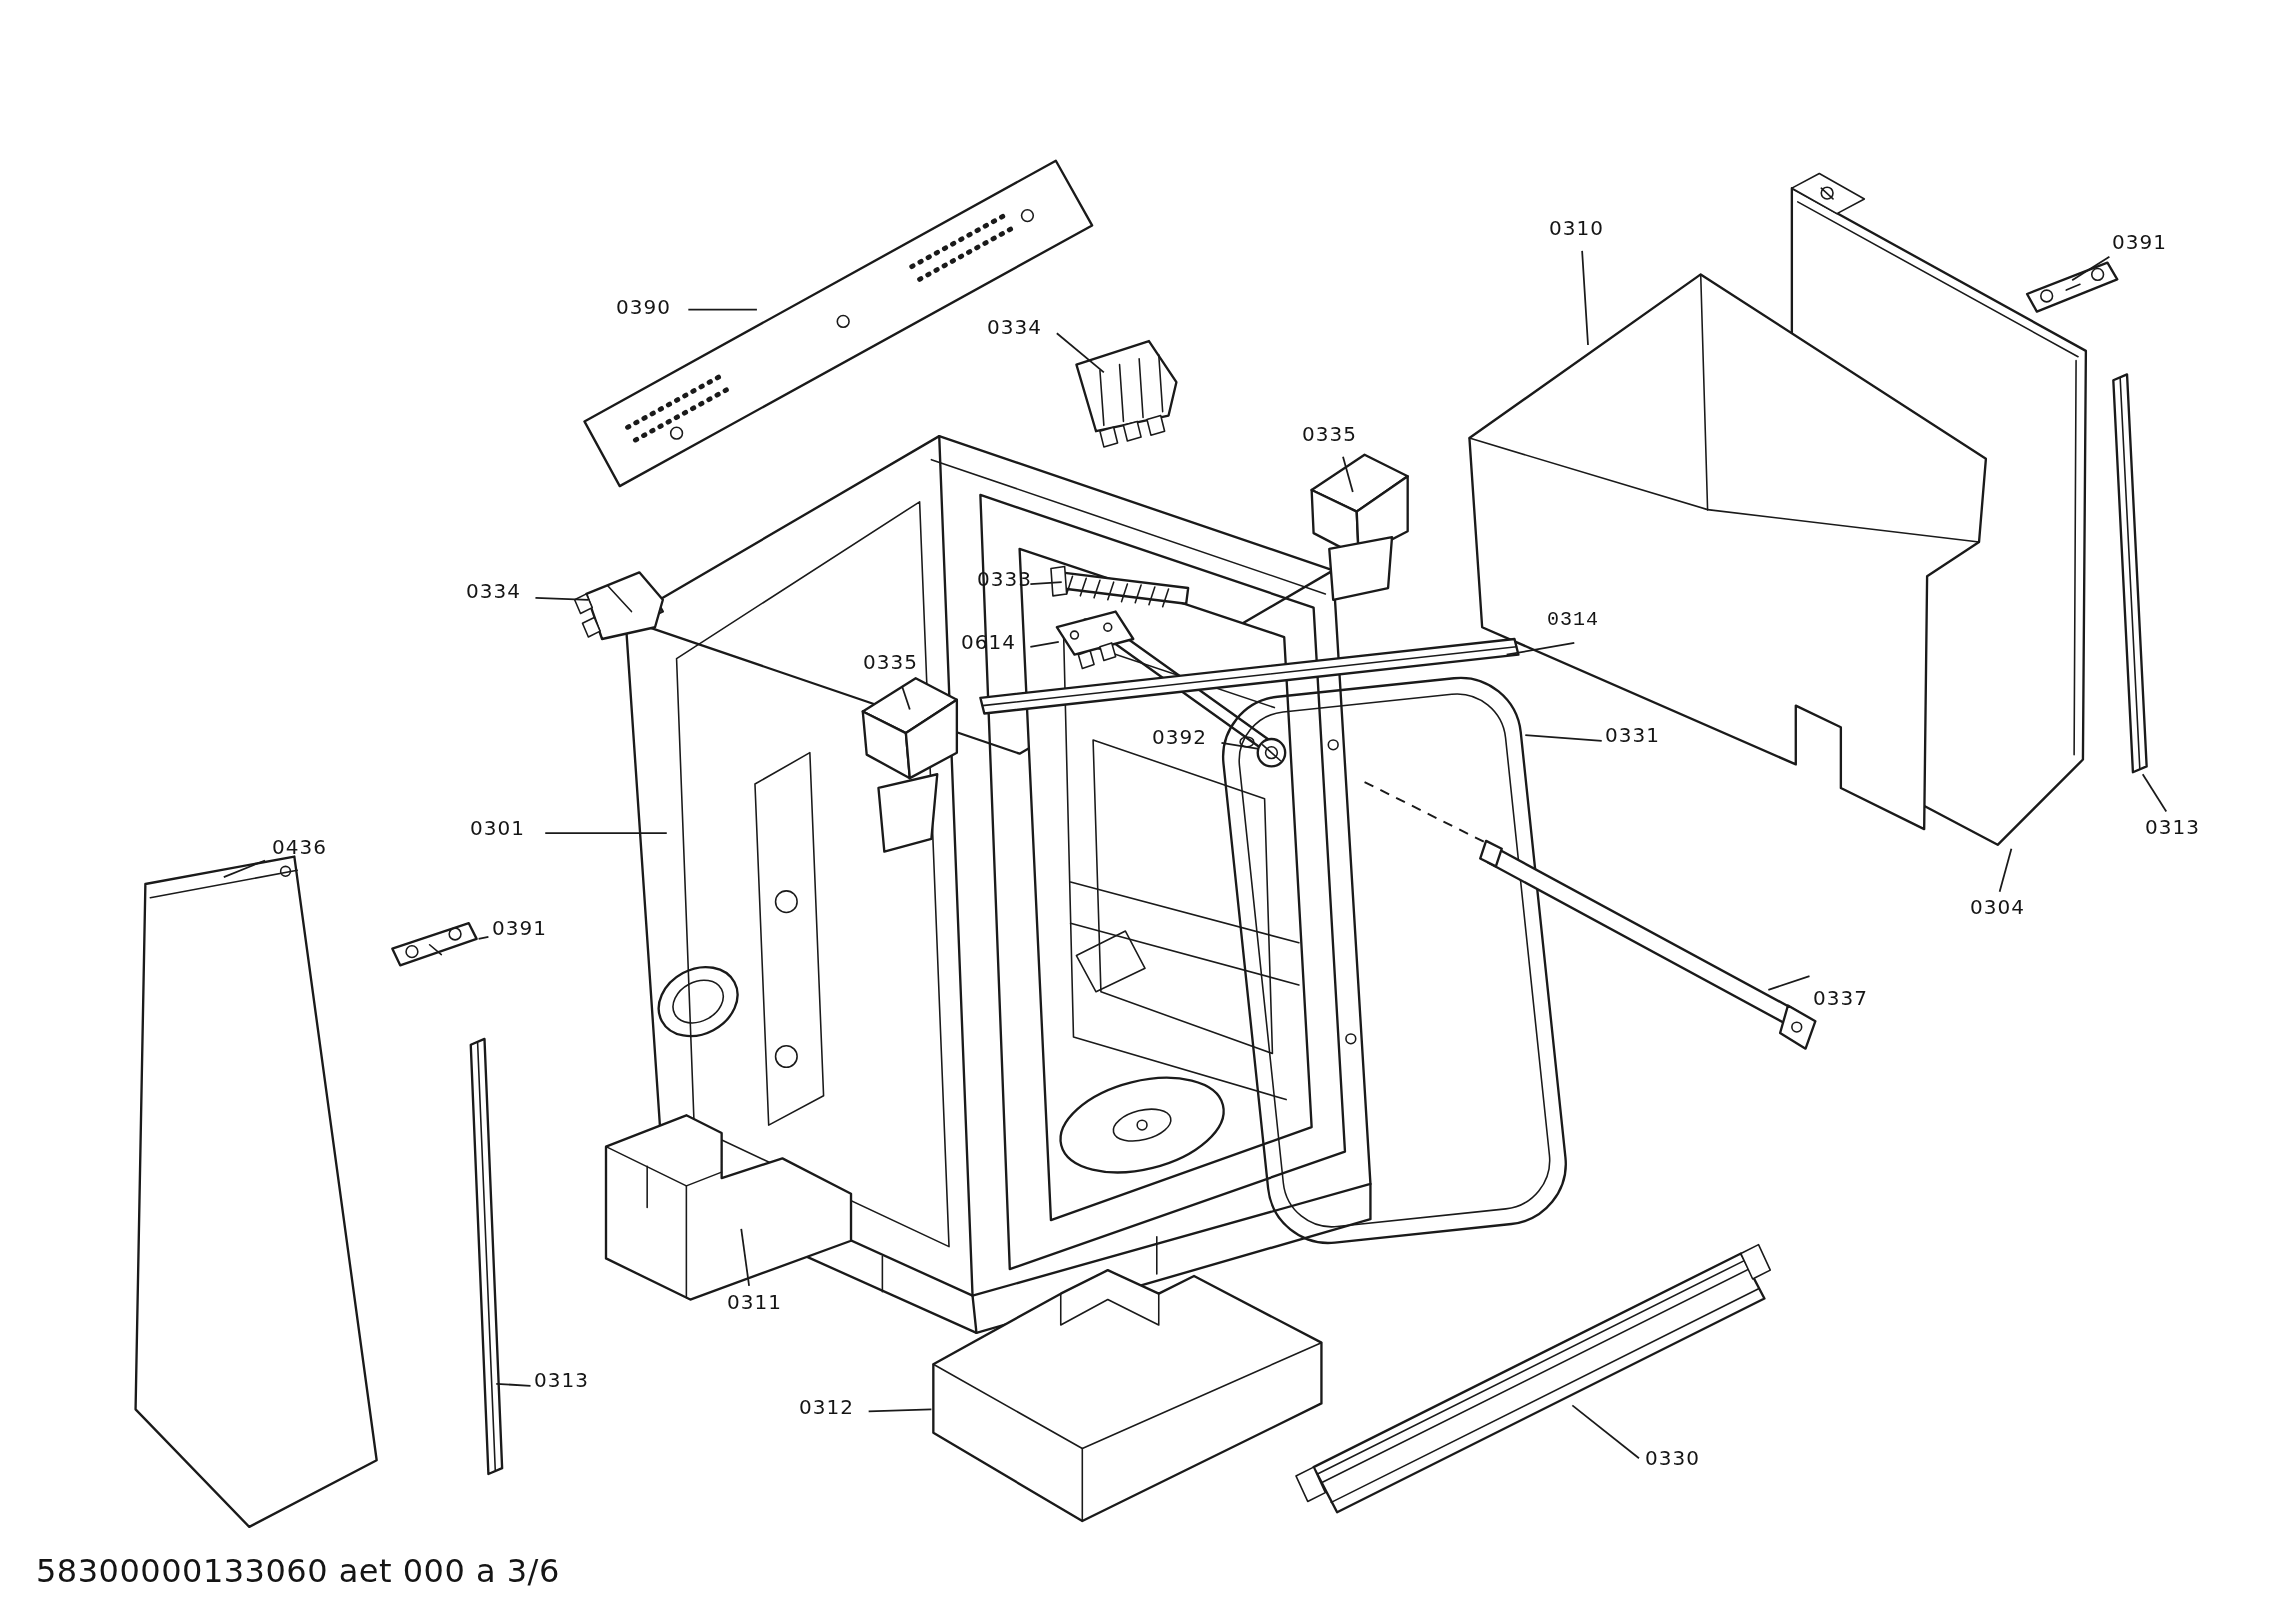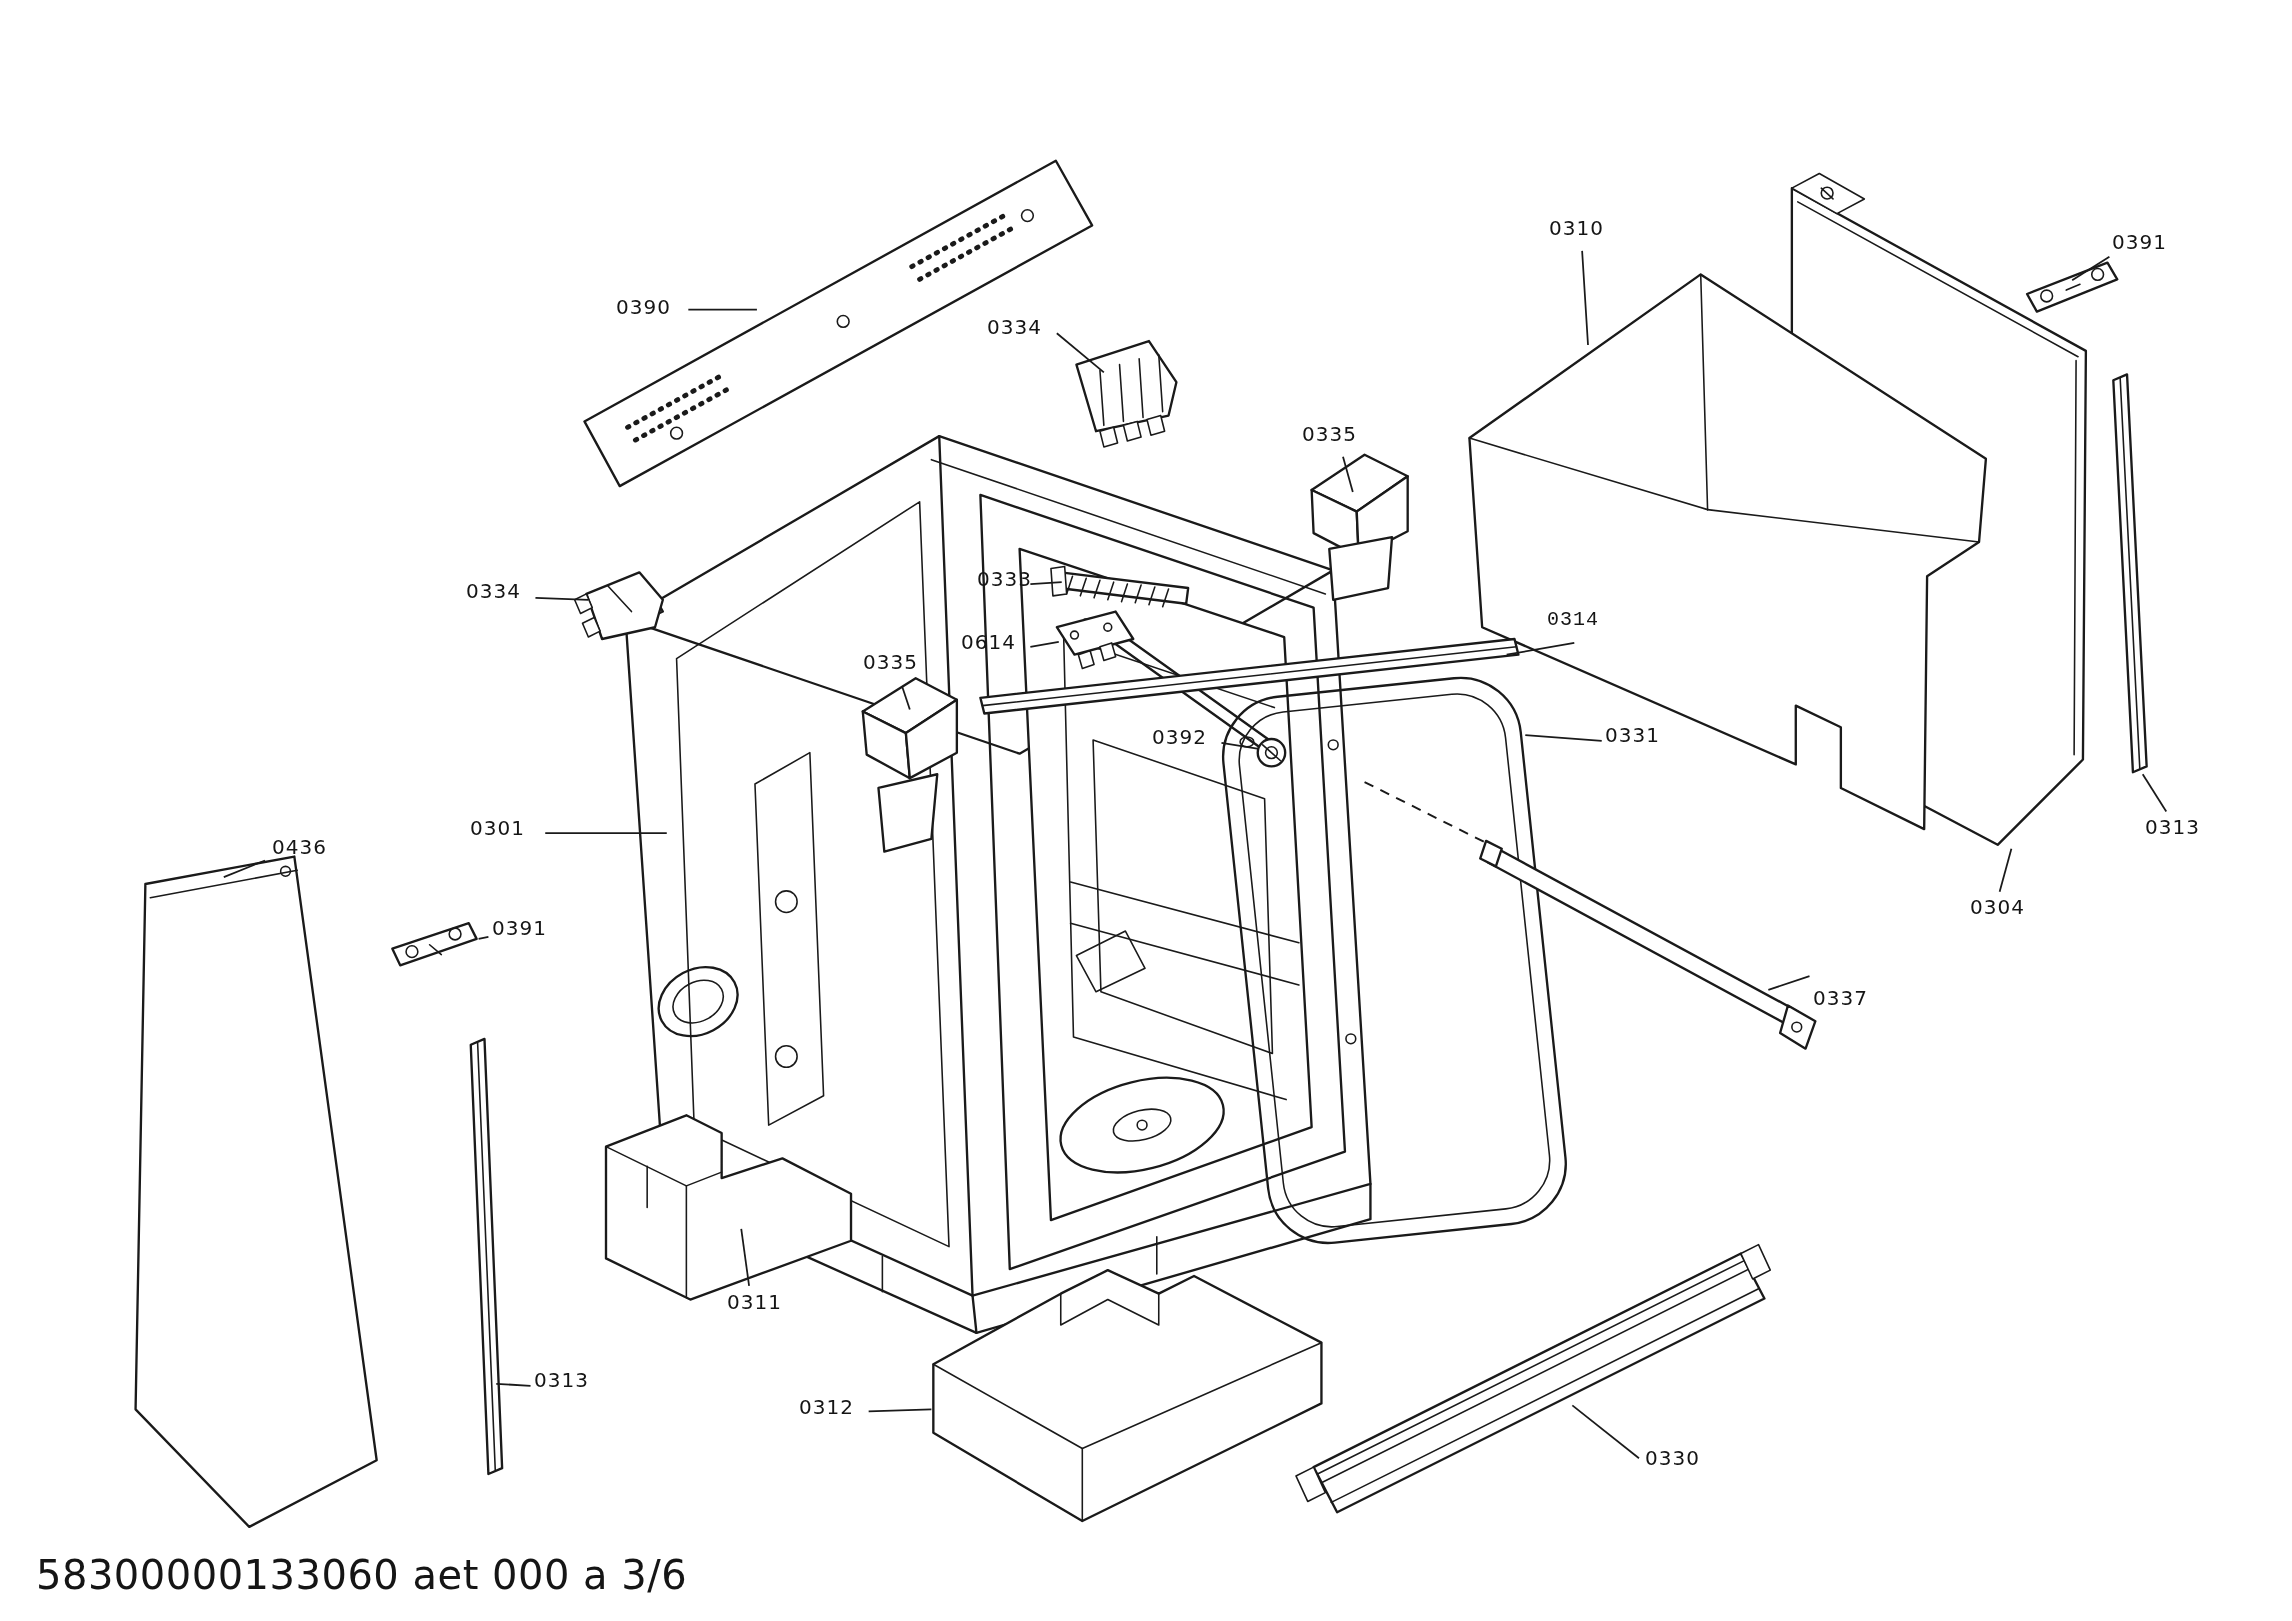--- a/index.html
+++ b/index.html
@@ -14,21 +14,21 @@
   .part-label{
     position:absolute;
     font-size:20px;
     color:#151515;
     letter-spacing:1px;
     white-space:nowrap;
   }
   .footer-text{
     position:absolute;
     left:36px;top:1552px;
-    font-size:40px;
+    font-size:32px;
     color:#151515;
     letter-spacing:0.5px;
   }
   
   .s  {stroke:#1a1a1a;stroke-width:2.4;fill:none;stroke-linejoin:round;stroke-linecap:round;}
   .sf {stroke:#1a1a1a;stroke-width:2.4;fill:#ffffff;stroke-linejoin:round;stroke-linecap:round;}
   .thin{stroke:#1a1a1a;stroke-width:1.6;fill:none;stroke-linejoin:round;stroke-linecap:round;}
   .tf {stroke:#1a1a1a;stroke-width:1.6;fill:#ffffff;stroke-linejoin:round;stroke-linecap:round;}
   .dots{stroke:#1a1a1a;stroke-width:5;fill:none;stroke-dasharray:1.5 8;stroke-linecap:round;}
   .dash{stroke:#1a1a1a;stroke-width:2;fill:none;stroke-dasharray:10 8;}

